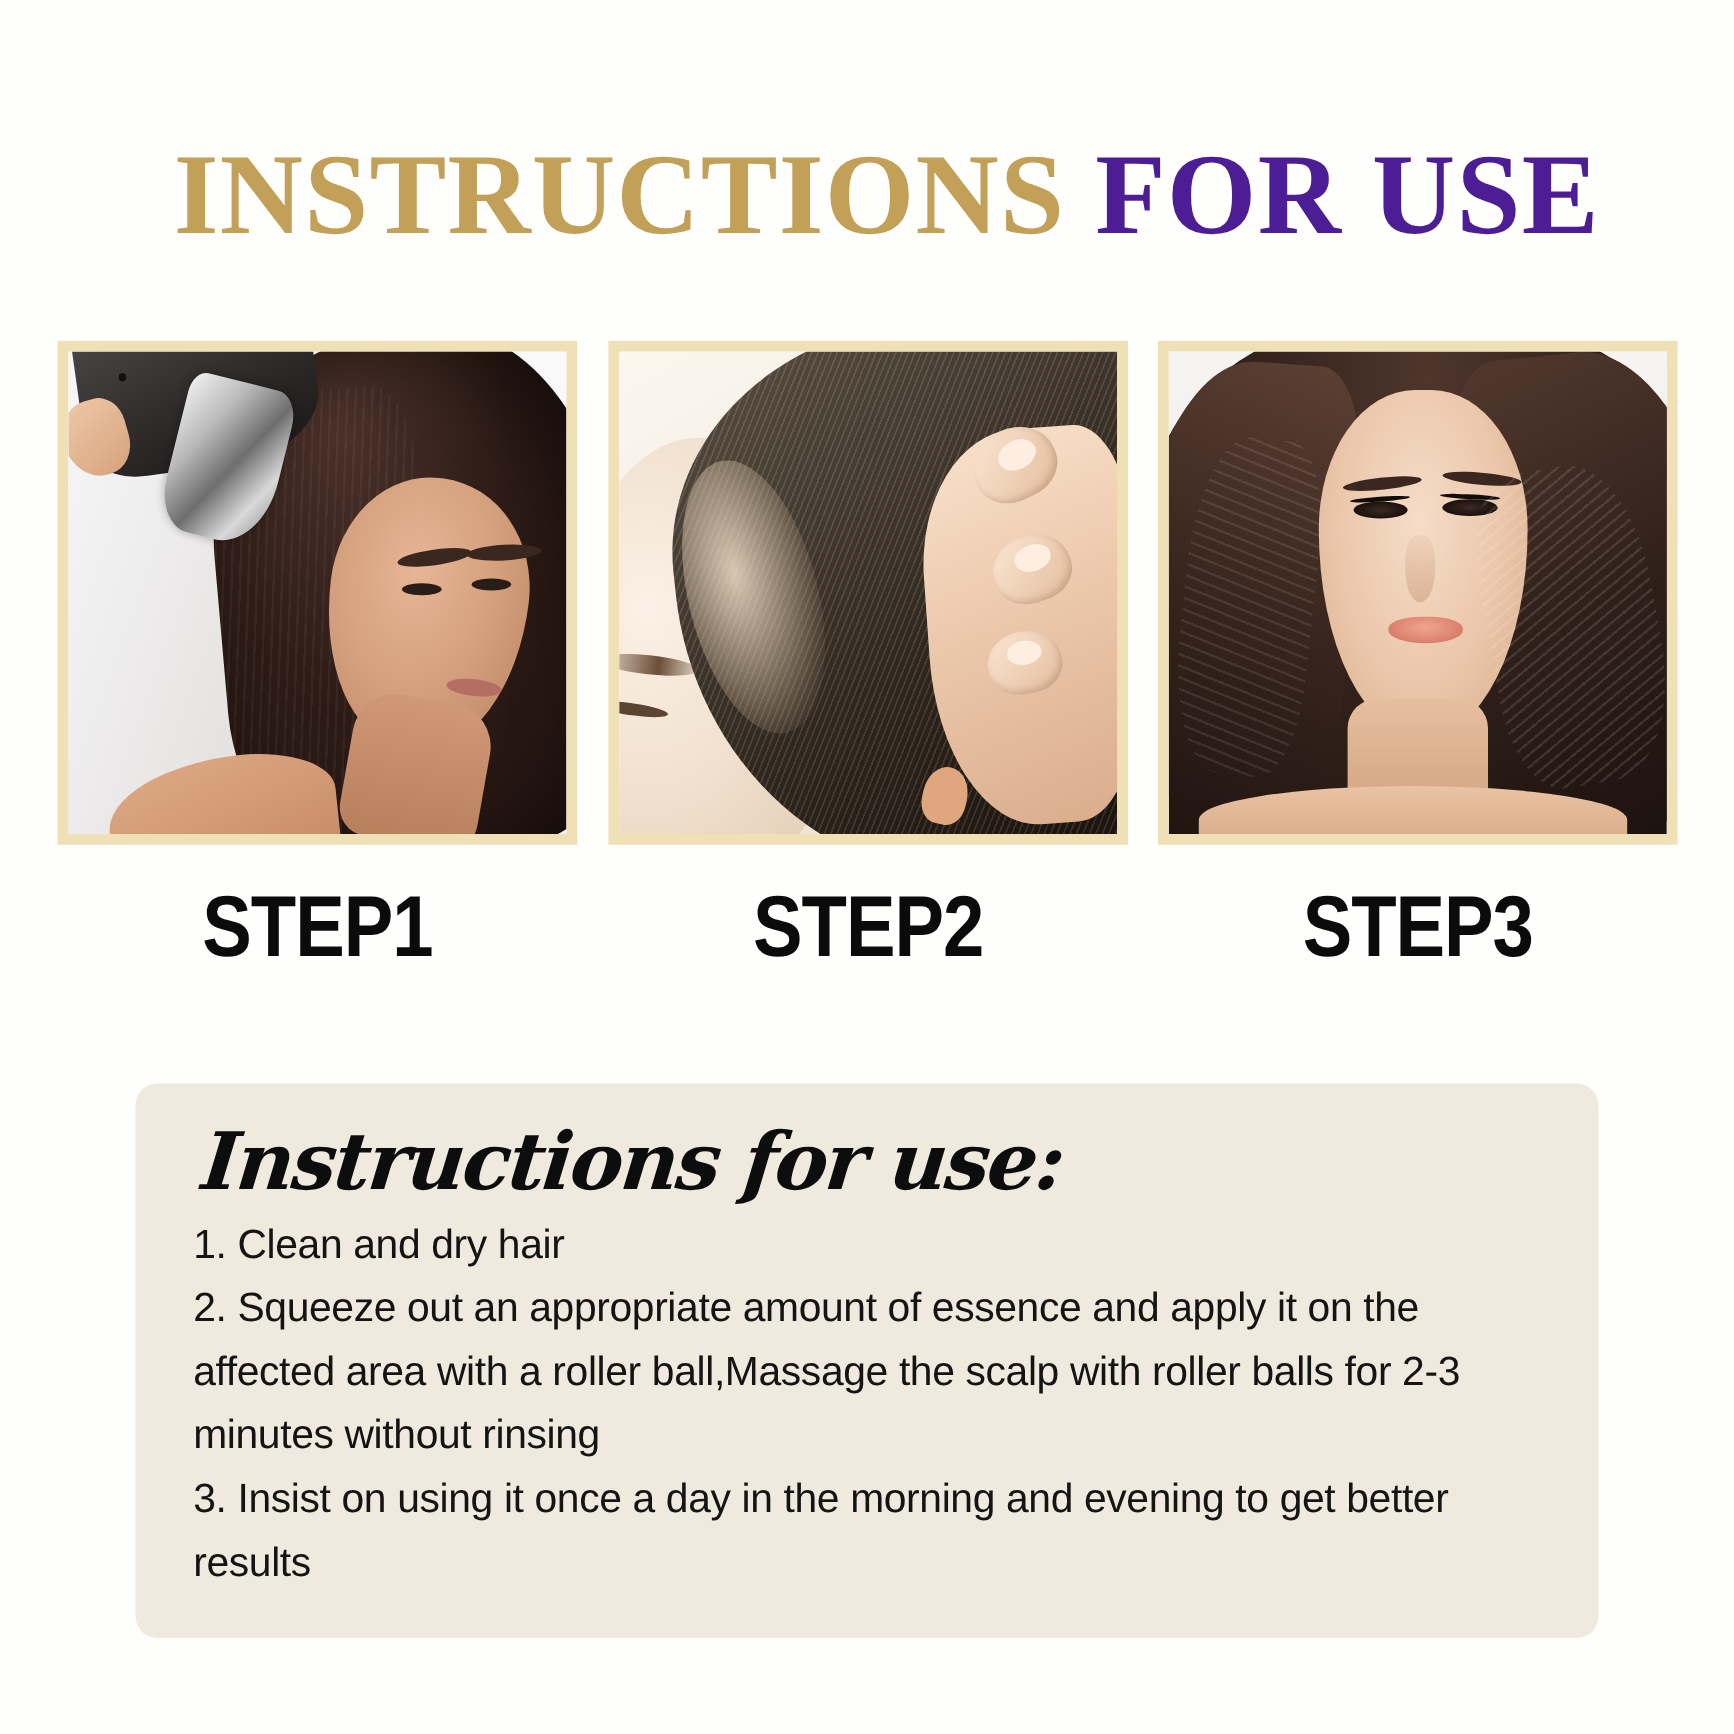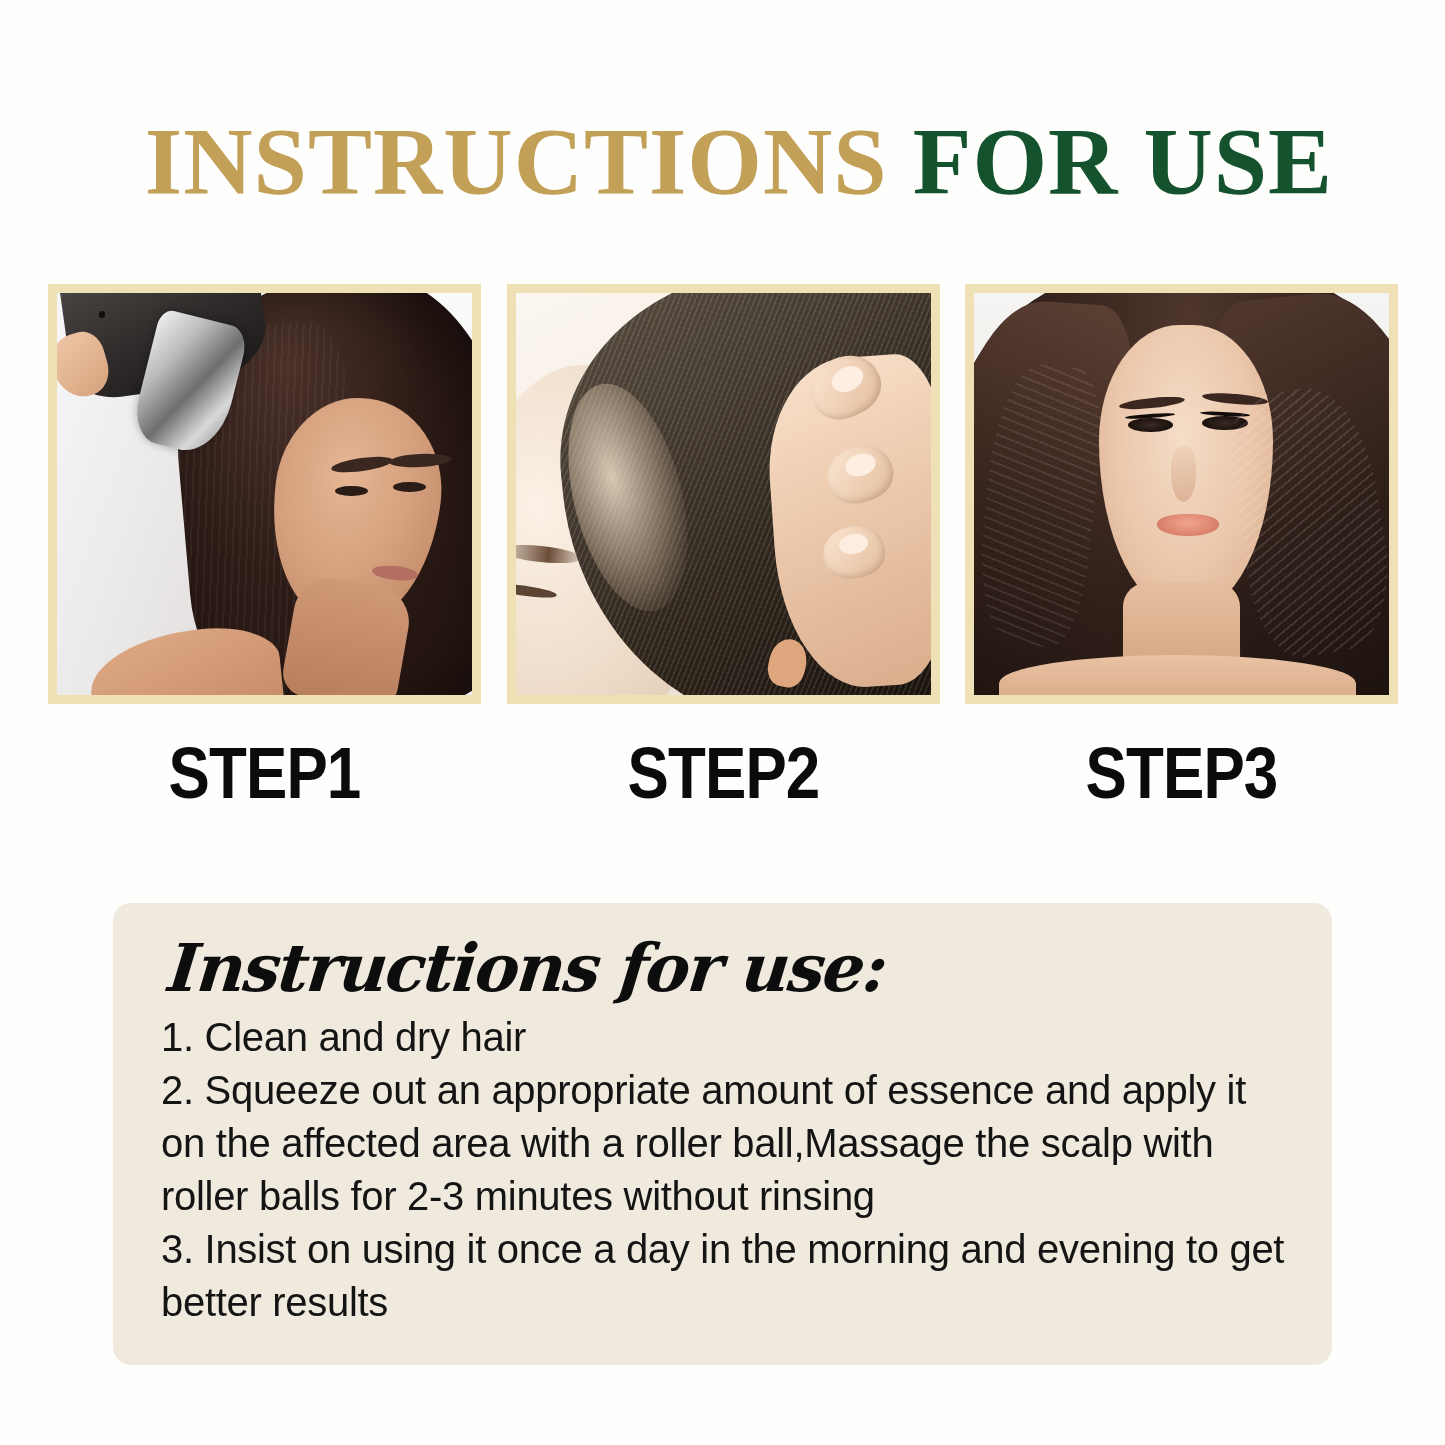--- a/index.html
+++ b/index.html
@@ -24,21 +24,21 @@
     width: 1445px;
     text-align: center;
     white-space: nowrap;
     font-family: "Liberation Serif", "DejaVu Serif", serif;
     font-weight: bold;
     font-size: 96px;
     line-height: 100px;
     letter-spacing: 1px;
   }
   .title-gold { color: #c2a058; margin-left: 33px; }
-  .title-black { color: #14532d; }
+  .title-black { color: #4c1d95; }
 
   
   .frames {
     position: absolute;
     left: 48px;
     top: 284px;
     width: 1350px;
     height: 420px;
     display: flex;
     justify-content: space-between;
@@ -304,21 +304,21 @@
     font-size:66px; line-height:78px;
     color:#0d0d0d;
     letter-spacing:-2px;
     transform: skewX(-6deg);
     transform-origin:left center;
     white-space:nowrap;
     margin: 0 0 4px 8px;
   }
   .body-text {
     font-family:"Liberation Sans", sans-serif;
-    font-size:40px;
+    font-size:34px;
     line-height:53px;
     color:#141414;
     letter-spacing:-.3px;
     white-space:pre-line;
     margin:0;
   }
 </style>
 </head>
 <body>
 

